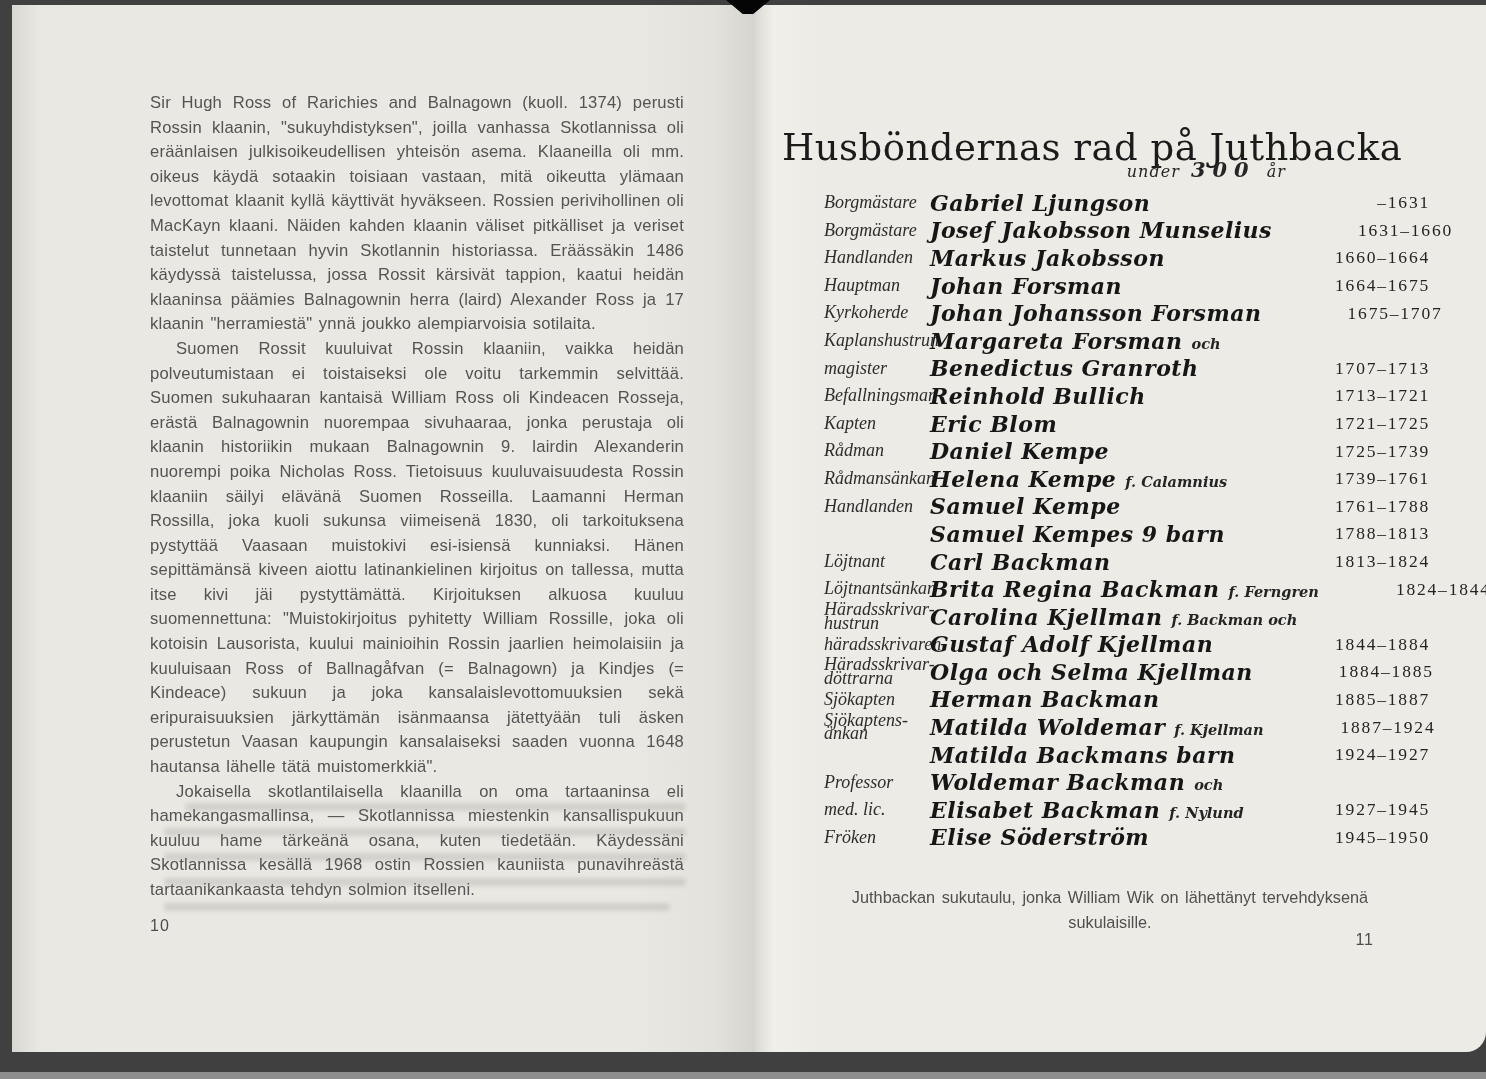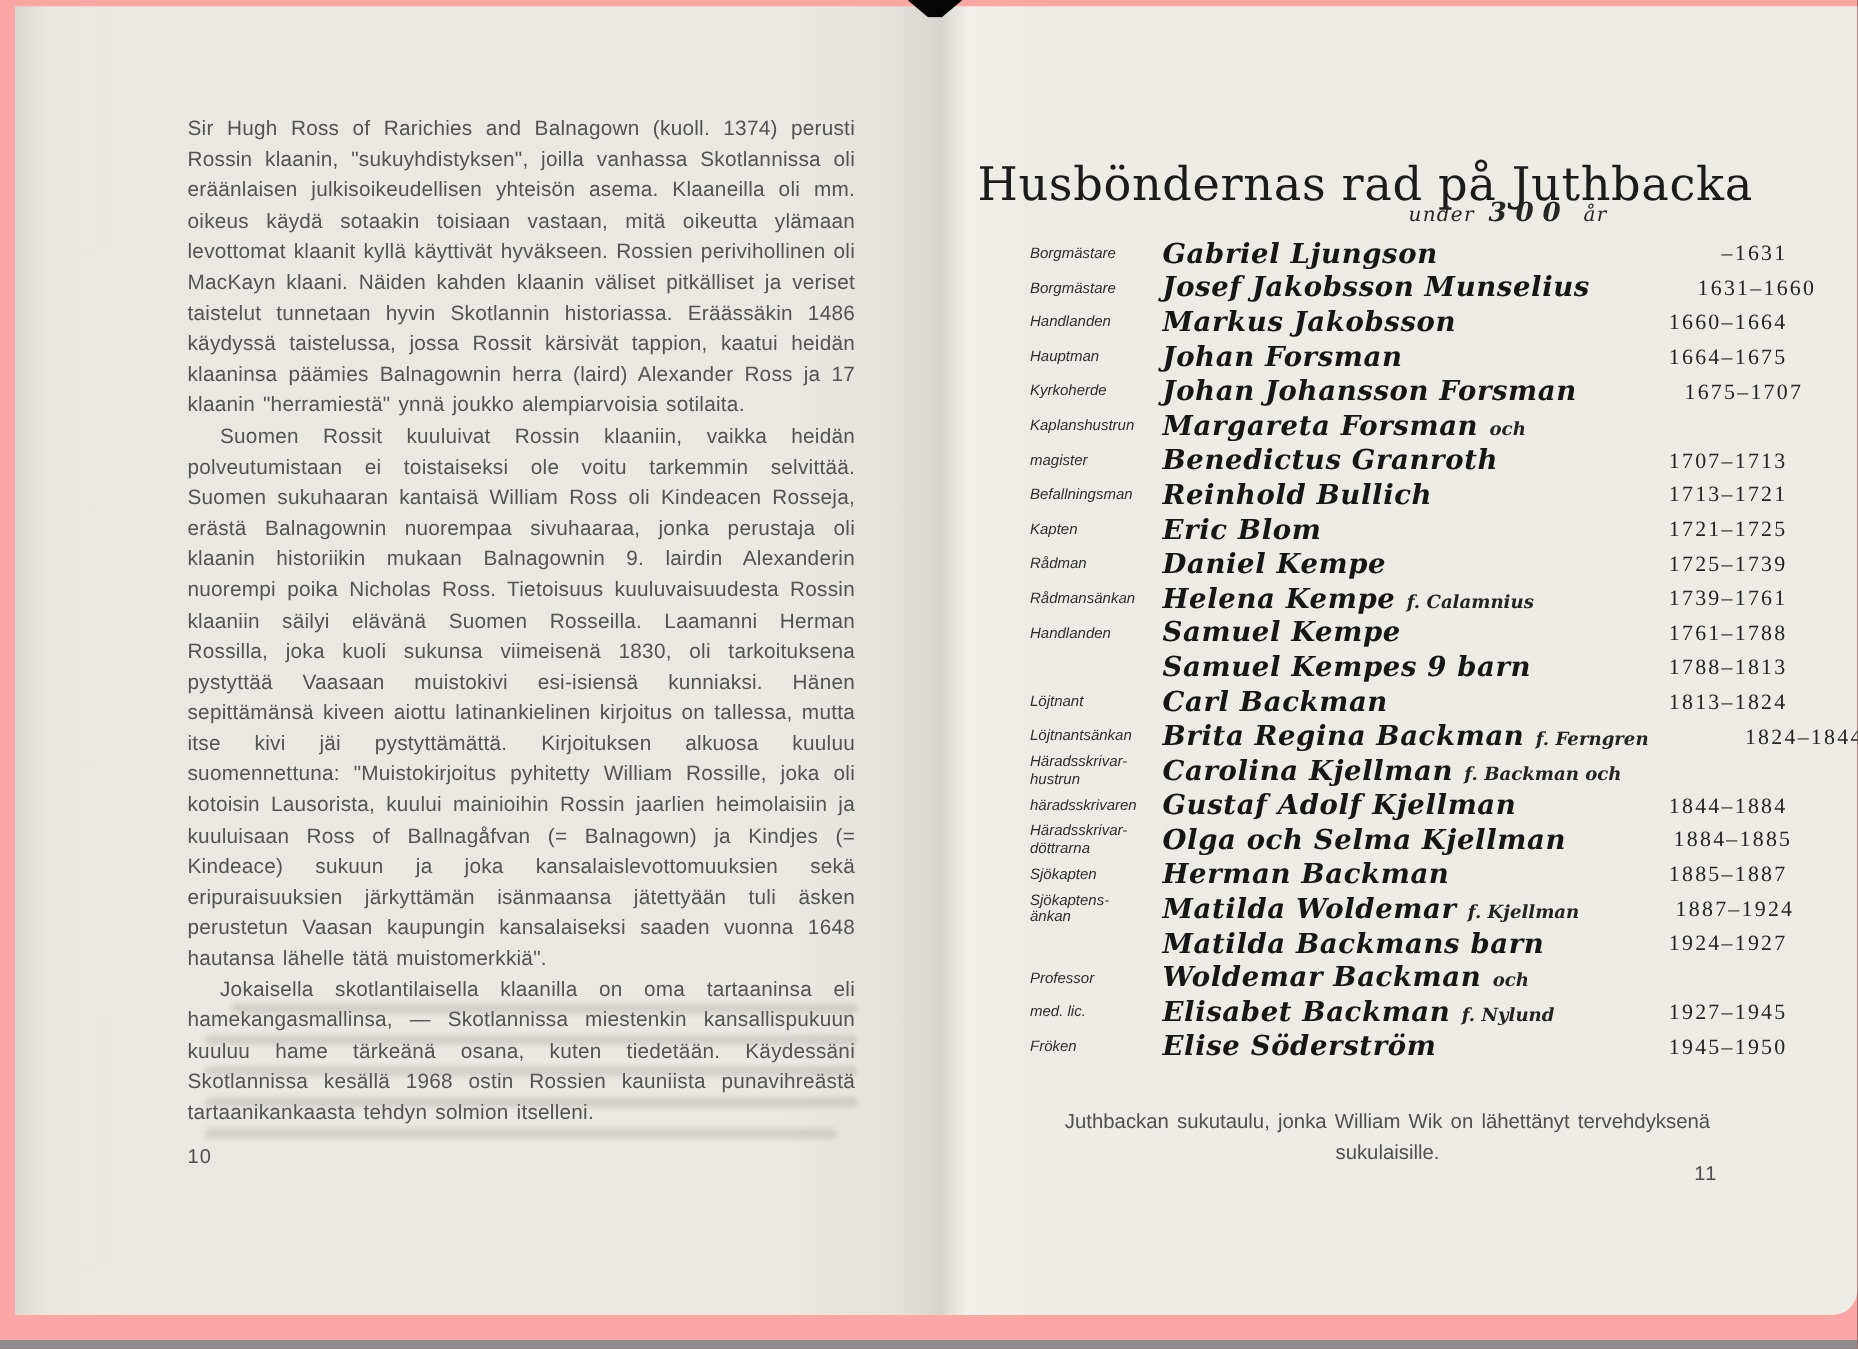--- a/index.html
+++ b/index.html
@@ -1,20 +1,20 @@
 <!DOCTYPE html>
 <html><head>
 <meta charset="utf-8">
 <style>
   html,body{margin:0;padding:0;}
   body{
     width:1486px;height:1079px;position:relative;overflow:hidden;
     background:#050505;font-family:"Liberation Sans",sans-serif;
   }
-  .scan{position:absolute;inset:0;background:#fca5a5;}
+  .scan{position:absolute;inset:0;background:#404040;}
   .edge-bottom-gray{position:absolute;left:0;right:0;bottom:0;height:7px;background:#8d8d8d;}
   .spread{position:absolute;left:12px;top:5px;right:0;bottom:27px;display:flex;}
   .page{position:relative;height:100%;}
   .page-left{
     width:740px;
     background:linear-gradient(90deg,#d9d7d2 0px,#e9e7e2 26px,#eae8e3 90px,#eae8e3 620px,#e4e2dc 700px,#d7d5cf 740px);
   }
   .page-right{
     flex:1;
     background:linear-gradient(90deg,#d4d2cc 0px,#e2e0da 8px,#f1efe9 22px,#edebe6 70px,#ecebe6 100%);
@@ -48,22 +48,22 @@
   .rp-subtitle{
     position:absolute;top:152px;left:30px;right:200px;text-align:right;
     font-family:"DejaVu Serif",serif;font-style:italic;color:#262626;
   }
   .rp-subtitle .sub-word{font-size:16px;letter-spacing:1px;}
   .rp-subtitle .sub-number{font-size:21px;font-weight:bold;letter-spacing:7px;margin:0 6px;}
   .gen-table{position:absolute;top:184px;left:72px;right:56px;}
   .gen-row{display:flex;align-items:center;min-height:27.6px;}
   .gen-label{
     width:106px;flex:0 0 106px;
-    font-family:Liberation Sans, sans-serif;font-style:italic;
-    font-size:12px;line-height:13.5px;color:#2d2d2d;
+    font-family:Liberation Serif, serif;font-style:italic;
+    font-size:18px;line-height:13.5px;color:#2d2d2d;
     white-space:pre-line;
   }
   .gen-name{
     flex:1;white-space:nowrap;
     font-family:"DejaVu Serif",serif;font-style:italic;font-weight:bold;
     font-size:22px;color:#161616;letter-spacing:0.5px;
   }
   .gen-suffix{
     font-size:14.5px;font-weight:600;margin-left:9px;color:#242424;letter-spacing:0;
   }

